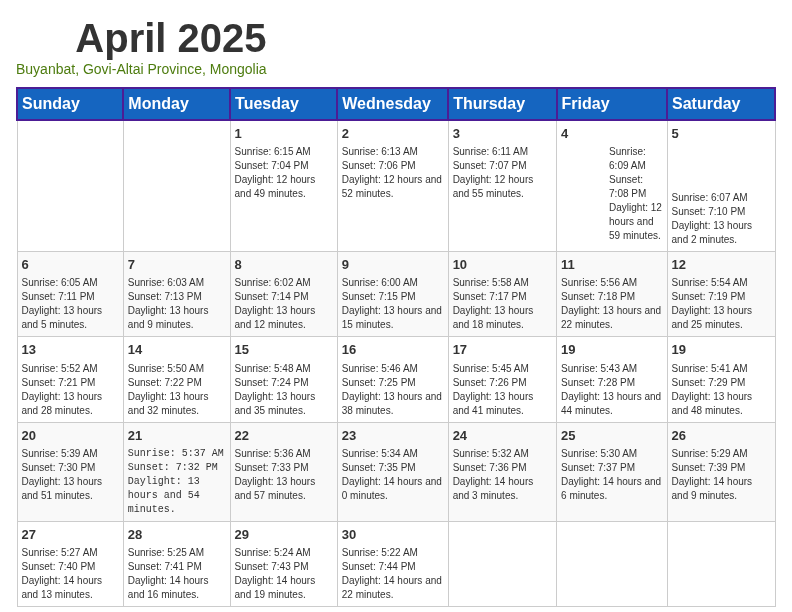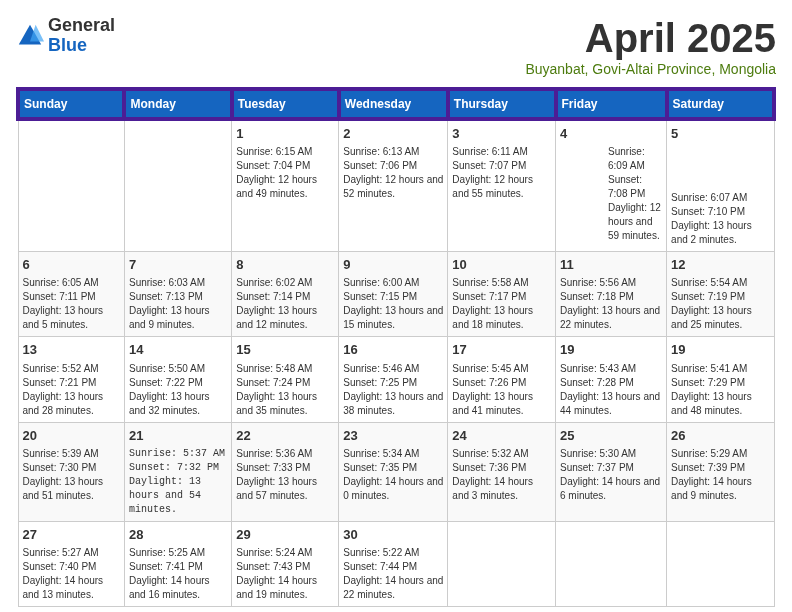--- a/index.html
+++ b/index.html
@@ -55,23 +55,23 @@
     .calendar {
       width: 100%;
       border-collapse: collapse;
       font-size: 11px;
     }
     .calendar th {
       background-color: #1565c0;
       color: #fff;
       padding: 6px 4px;
       text-align: left;
-      font-size: 12px;
-      font-weight: bold;
-      border: 4px solid #4c1d95;
+      font-size: 16px;
+      font-weight: bold;
+      border: 2px solid #4c1d95;
     }
     .calendar td {
       vertical-align: top;
       border: 1px solid #ccc;
       padding: 4px;
       width: 113px;
       min-height: 80px;
       color: #333;
       line-height: 1.4;
     }
@@ -95,30 +95,20 @@
       background-color: #fff;
     }
     .calendar thead tr th {
       background-color: #1565c0;
     }
   </style>
 </head>
 <body>
 
 <div class="header">
-  <div class="logo">
-    <svg class="logo-icon" viewBox="0 0 40 40">
-      <polygon points="20,4 36,32 4,32" fill="#1565c0"></polygon>
-      <polygon points="28,4 40,28 20,28" fill="#42a5f5" opacity="0.7"></polygon>
-    </svg>
-    <div class="logo-text">
-      <span class="logo-general">General</span>
-      <span class="logo-blue">Blue</span>
-    </div>
-  </div>
   <div class="title-block">
     <div class="month-title">April 2025</div>
     <div class="location">Buyanbat, Govi-Altai Province, Mongolia</div>
   </div>
 </div>
 
 <table class="calendar">
   <thead>
     <tr>
     <th>Sunday</th>

